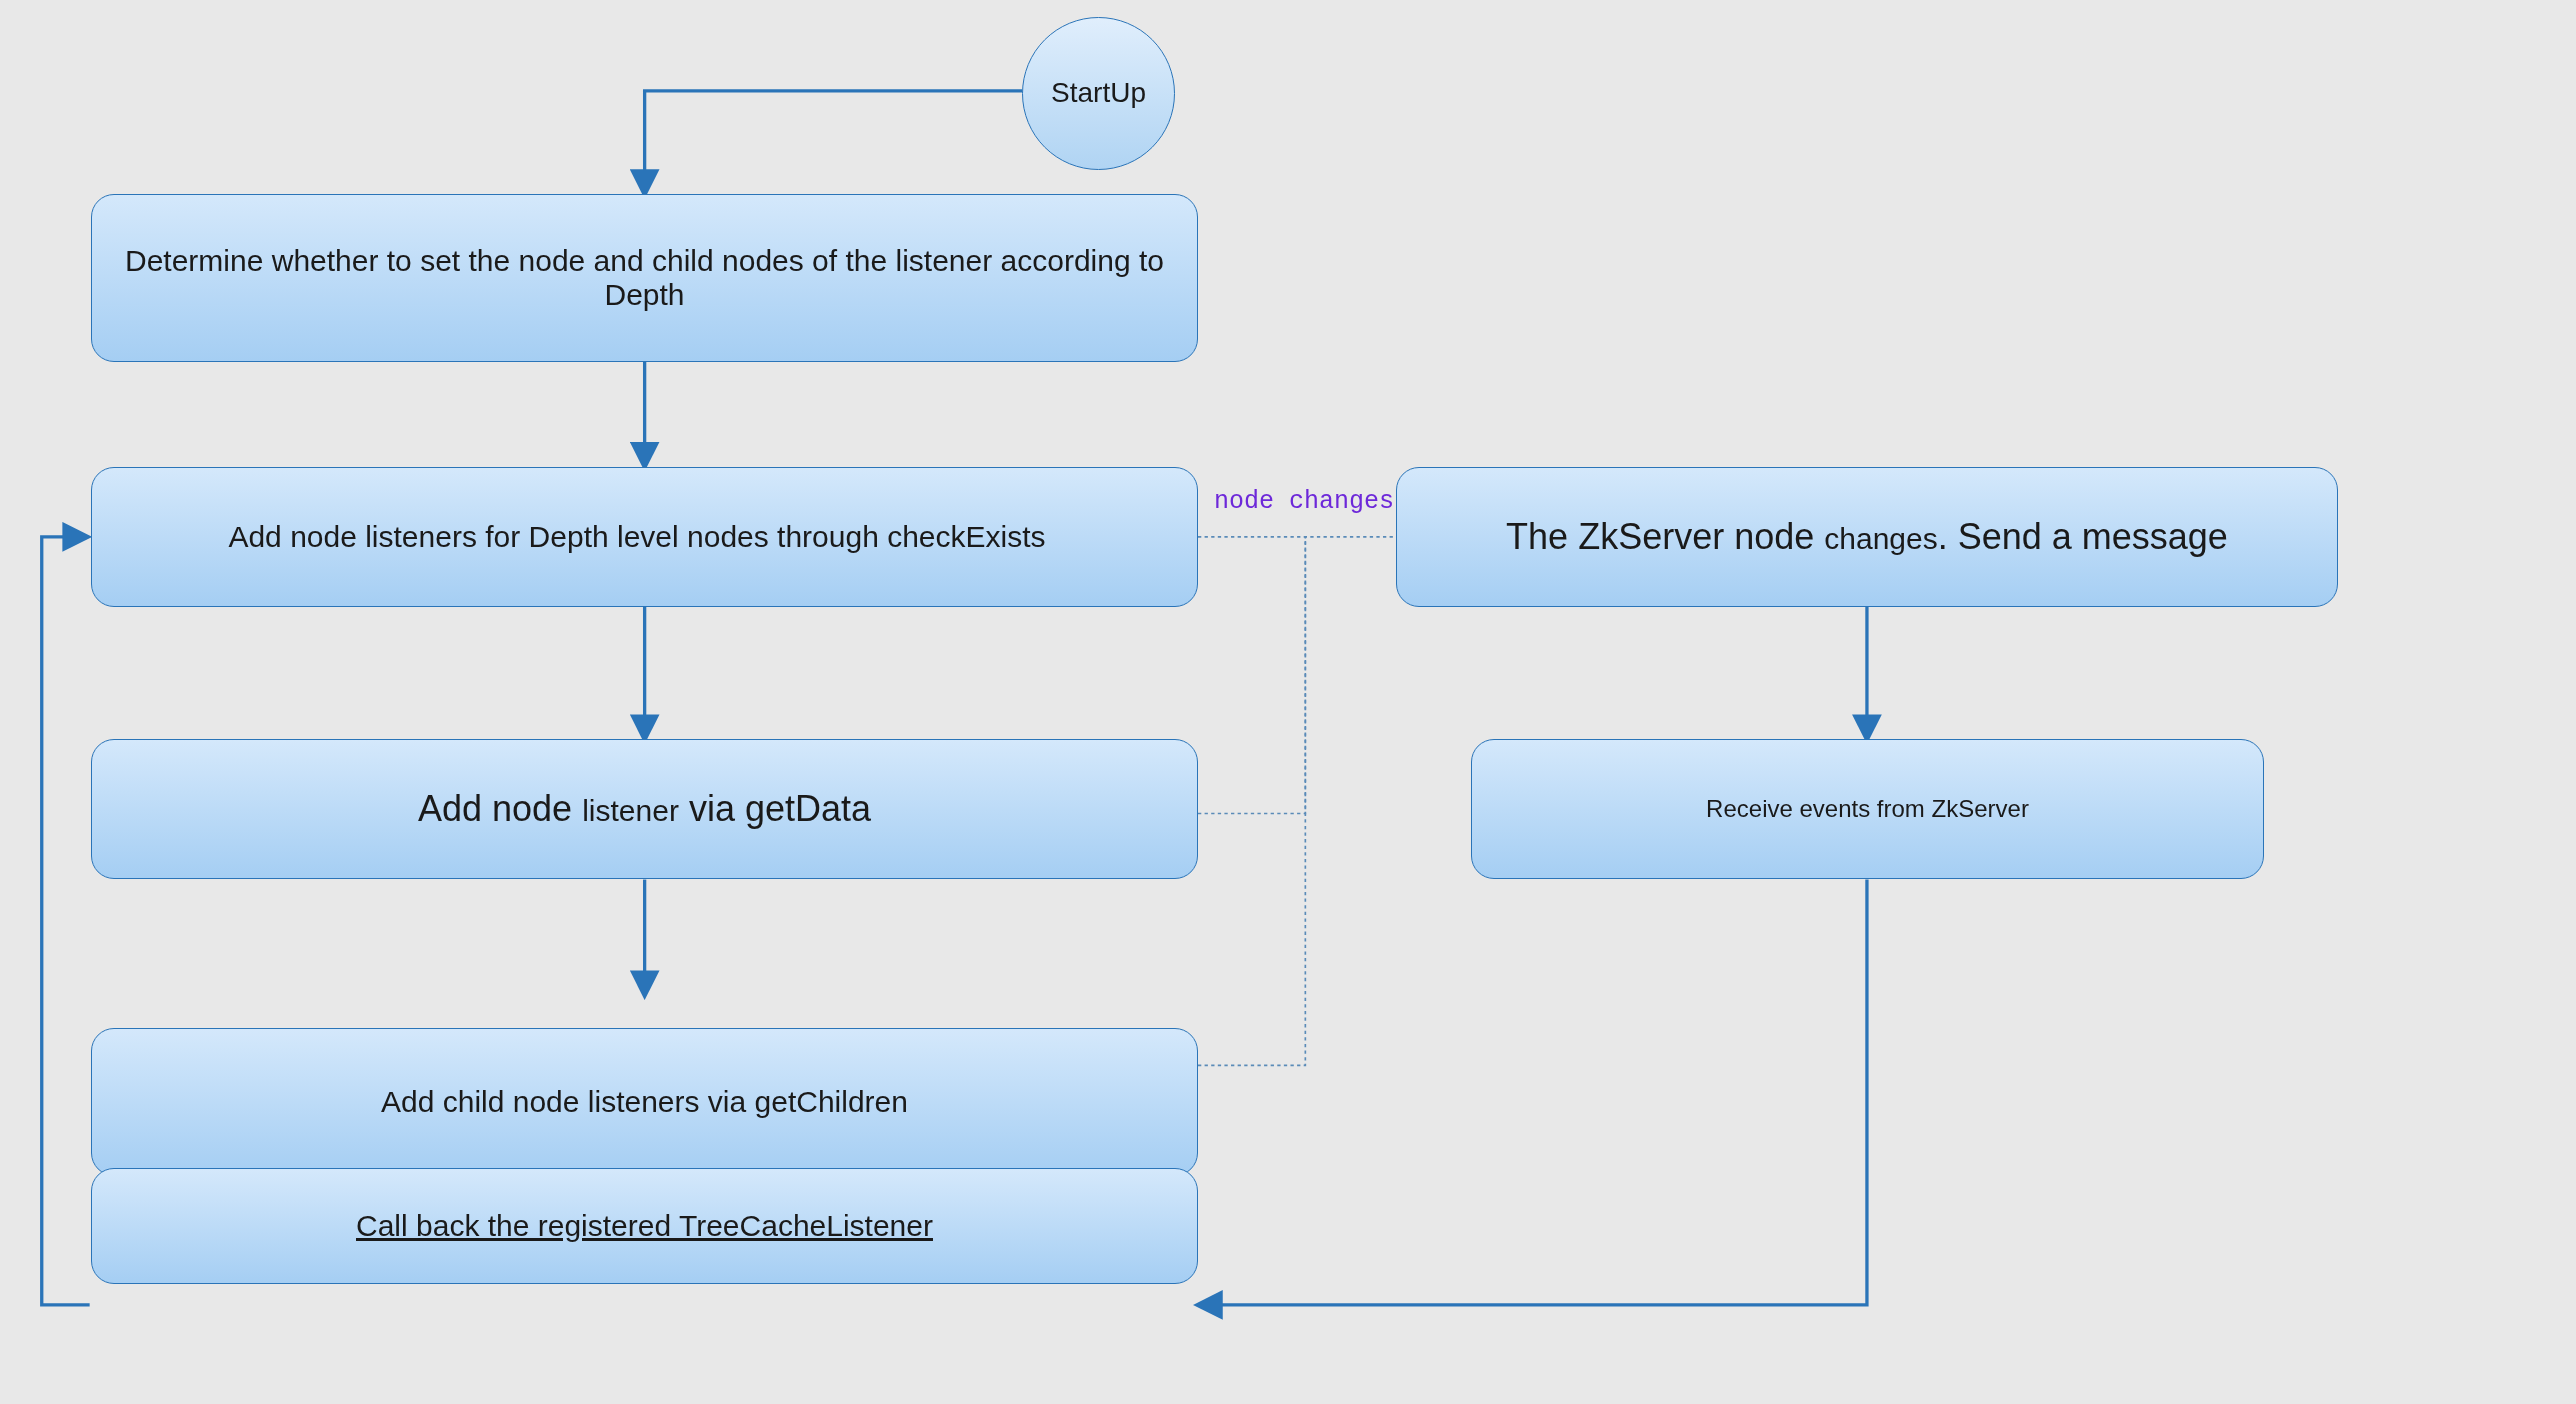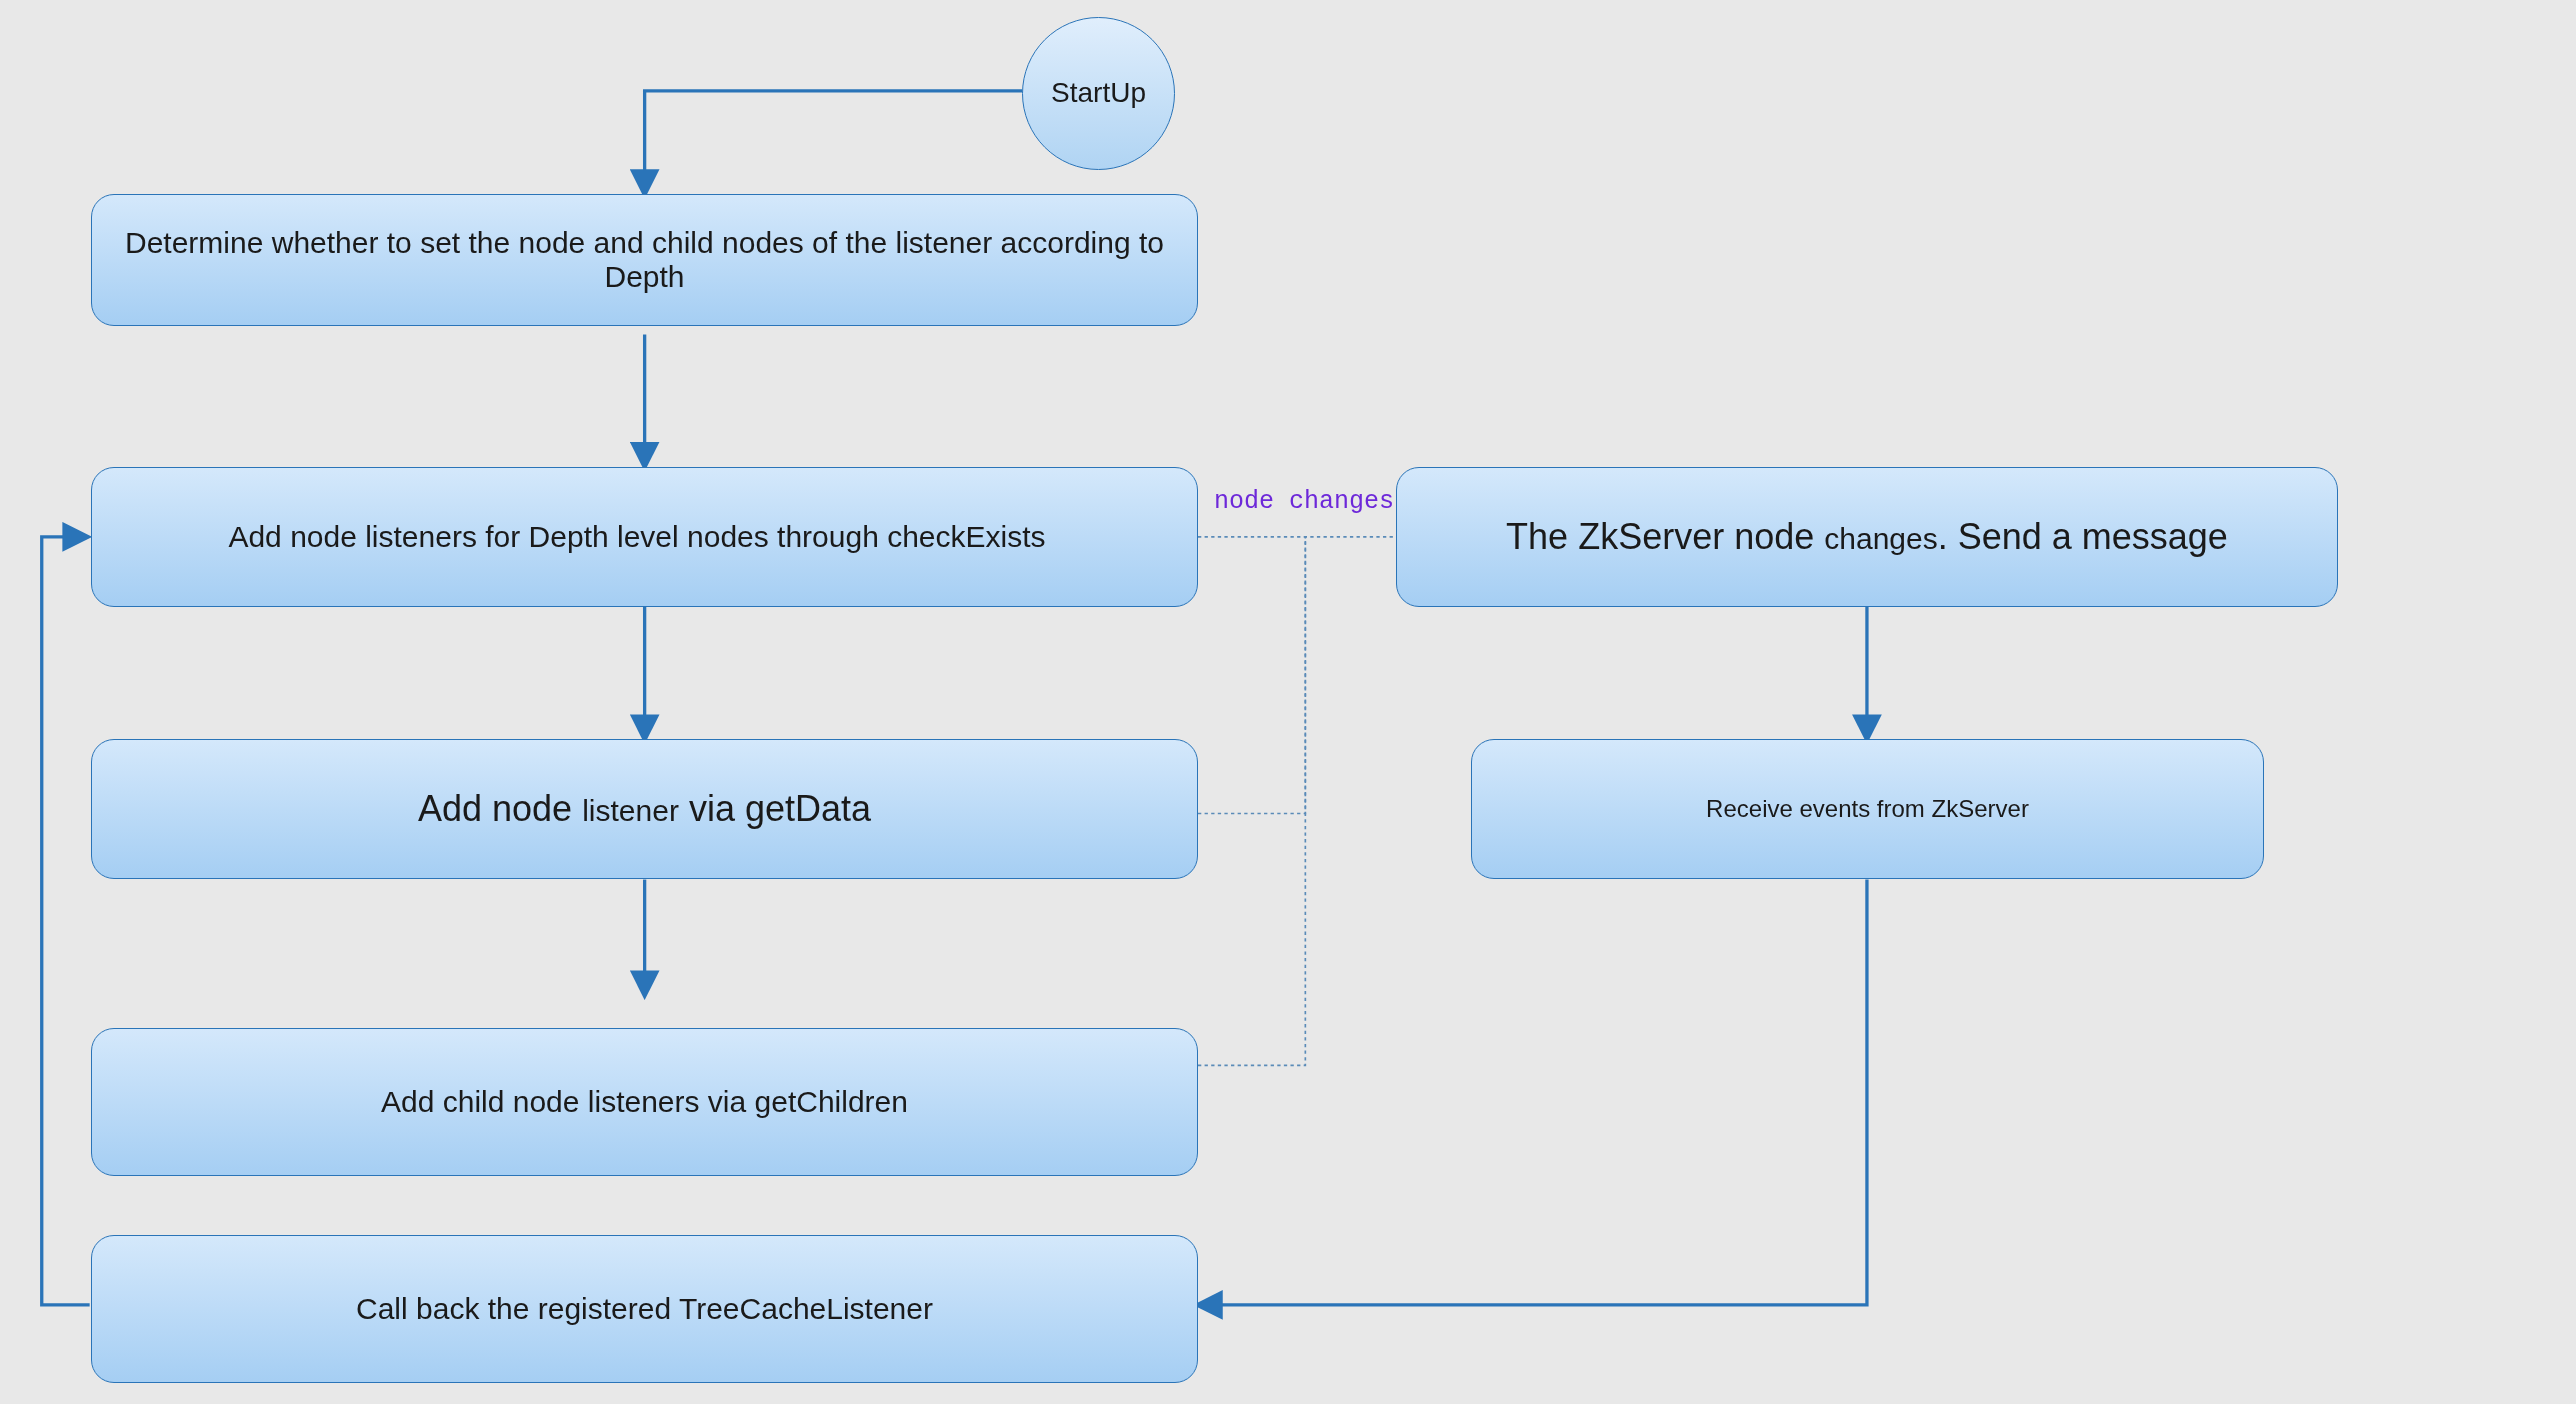--- a/index.html
+++ b/index.html
@@ -84,21 +84,21 @@
 
     <path d="M 2260 1065 L 2260 1580 L 1450 1580" fill="none" stroke="#2a74b8" stroke-width="4" marker-end="url(#arrow)"></path>
 
     <path d="M 108 1580 L 50 1580 L 50 650 L 105 650" fill="none" stroke="#2a74b8" stroke-width="4" marker-end="url(#arrow)"></path>
   </svg>
 
   <div class="circle" style="left:1022px; top:16.5px; width:153px; height:153px; font-size:28px;">
     <span>StartUp</span>
   </div>
 
-  <div class="node" style="left:91px; top:194px; width:1107px; height:132px; font-size:30px;">
+  <div class="node" style="left:91px; top:194px; width:1107px; height:168px; font-size:30px;">
     <span>Determine whether to set the node and child nodes of the listener according to Depth</span>
   </div>
 
   <div class="node" style="left:91px; top:467px; width:1107px; height:140px; font-size:30px;padding-left:8px;">
     <span>Add node listeners for Depth level nodes through checkExists</span>
   </div>
 
   <div class="node mixed" style="left:91px; top:739px; width:1107px; height:140px;">
     <div>
       <span style="font-size:36px;">Add node </span><span style="font-size:30px;">listener</span><span style="font-size:36px;"> via getData</span>
@@ -112,21 +112,21 @@
   <div class="node mixed" style="left:1396px; top:467px; width:942px; height:140px;">
     <div>
       <span style="font-size:36px;">The ZkServer node </span><span style="font-size:30px;">changes</span><span style="font-size:36px;">. Send a message</span>
     </div>
   </div>
 
   <div class="node" style="left:1471px; top:739px; width:793px; height:140px; font-size:24px;">
     <span>Receive events from ZkServer</span>
   </div>
 
-  <div class="node" style="left:91px; top:1235px; width:1107px; height:148px; font-size:30px;">
+  <div class="node" style="left:91px; top:1168px; width:1107px; height:116px; font-size:30px;text-decoration:underline;">
     <span>Call back the registered TreeCacheListener</span>
   </div>
 
   <div class="edge-label" style="left:1214px; top:487px;">
     <span>node changes</span>
   </div>
 
 </div>
 
 

